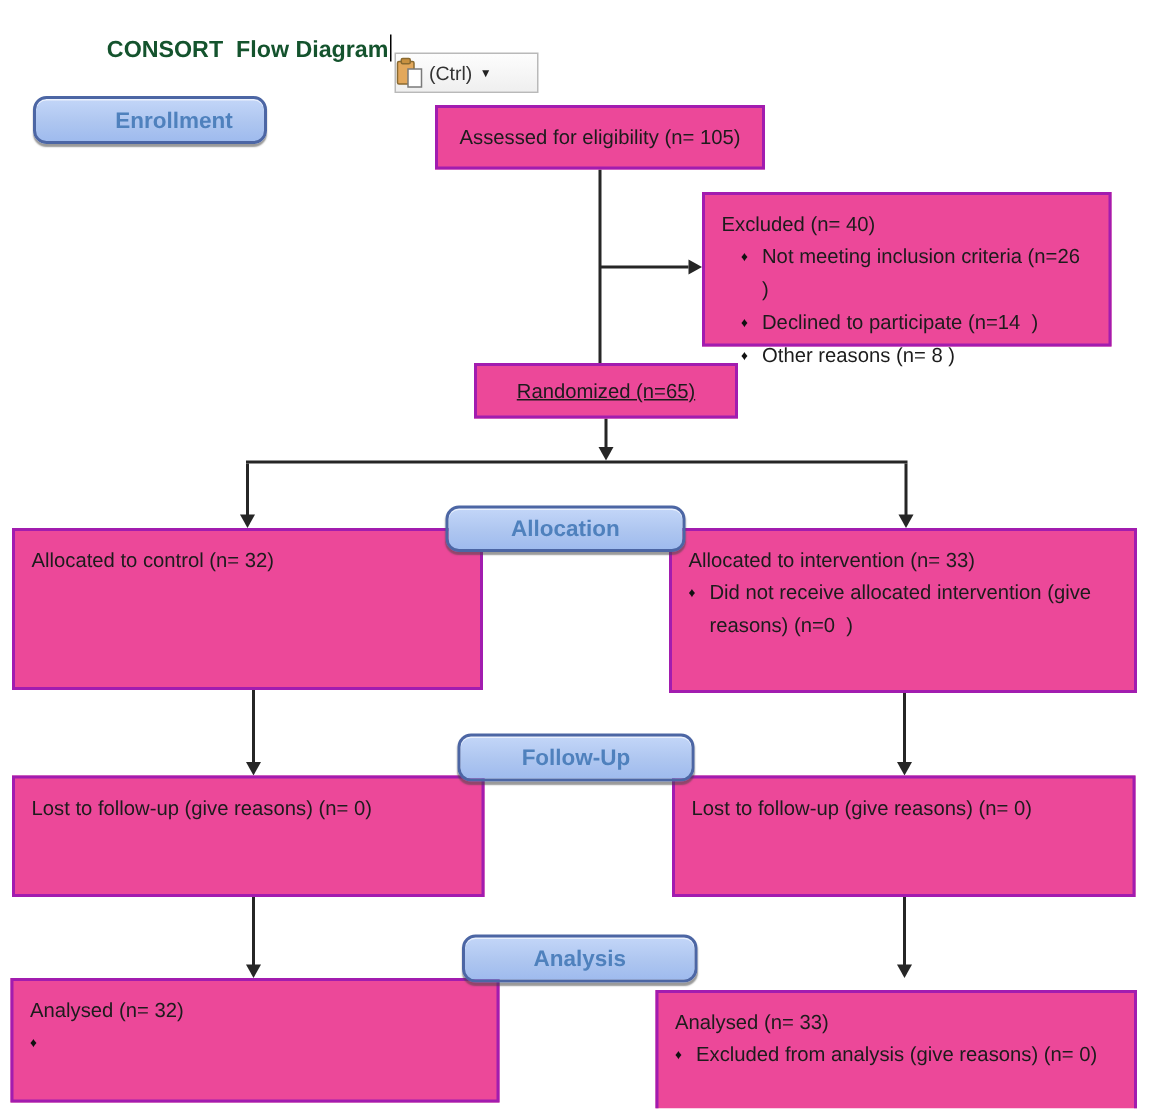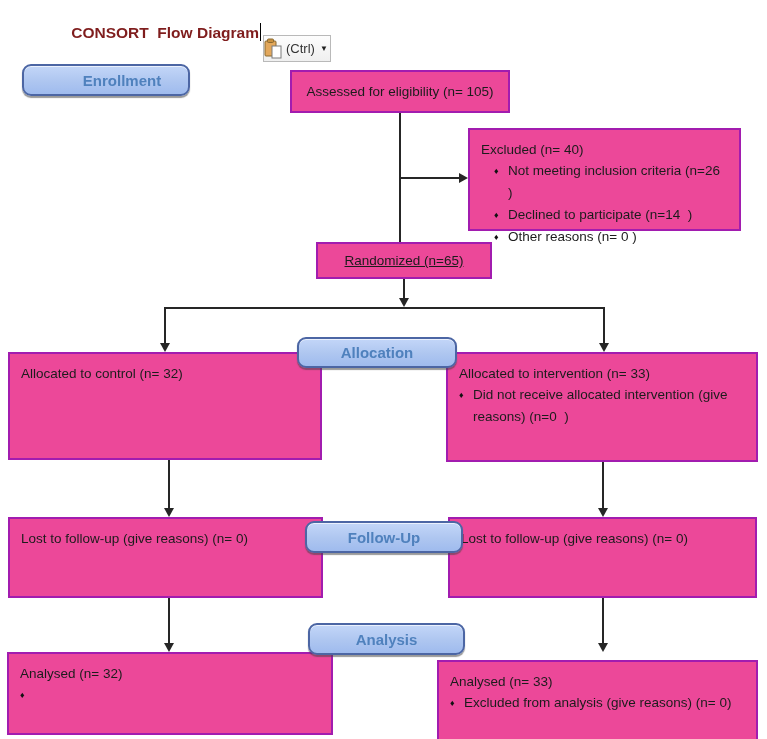--- a/index.html
+++ b/index.html
@@ -3,29 +3,29 @@
 <meta charset="utf-8">
 <style>
   html,body { margin:0; padding:0; background:#fff; }
   .canvas {
     position:relative; width:767px; height:739px; background:#fff;
     font-family:"Liberation Sans", sans-serif; overflow:hidden;
   }
   
   .doc-title {
     position:absolute; left:54px; top:5px;
-    font-size:15.5px; font-weight:bold; color:#7f1d1d; white-space:pre;
+    font-size:15.5px; font-weight:bold; color:#14532d; white-space:pre;
   }
   .cursor {
     display:inline-block; width:1.5px; height:18px; background:#000;
     margin-left:1px; vertical-align:-3px;
   }
   
   .paste-btn {
-    position:absolute; left:263px; top:35px; width:68px; height:27px;
+    position:absolute; left:263px; top:35px; width:96px; height:27px;
     background:linear-gradient(180deg,#fdfdfd,#efefef);
     border:1px solid #b9b9b9; display:flex; align-items:center;
     padding:0 0; box-sizing:border-box; gap:3px; cursor:pointer;
   }
   .paste-btn .label { font-size:13px; color:#333; }
   .paste-btn .caret { font-size:8px; color:#222; margin-left:2px; }
   
   .stage {
     position:absolute; z-index:6; display:flex; align-items:center; justify-content:center;
     background:linear-gradient(180deg,#c3d6f8 0%,#aec6f0 55%,#9fbbee 100%);
@@ -71,42 +71,42 @@
   <div class="paste-btn">
     <svg width="19" height="21" viewBox="0 0 19 21">
       <rect x="1" y="3" width="11" height="15" rx="1" fill="#e3a85c" stroke="#8a6a30" stroke-width="1"></rect>
       <rect x="3.5" y="1" width="6" height="3.5" rx="1" fill="#c99140" stroke="#8a6a30" stroke-width="1"></rect>
       <rect x="8" y="8" width="9" height="12" fill="#ffffff" stroke="#7a7a7a" stroke-width="1"></rect>
     </svg>
     <span class="label">(Ctrl)</span>
     <span class="caret">▼</span>
   </div>
 
-  <div class="stage" style="left:22px; top:64px; width:168px; height:32px;padding-left:32px;">Enrollment</div>
+  <div class="stage" style="left:22px; top:64px; width:156px; height:32px;padding-left:32px;">Enrollment</div>
   <div class="stage" style="left:297px; top:337px; width:160px; height:31px;">Allocation</div>
-  <div class="stage" style="left:305px; top:489px; width:158px; height:32px;margin-top:32px;">Follow-Up</div>
+  <div class="stage" style="left:305px; top:489px; width:158px; height:32px;">Follow-Up</div>
   <div class="stage" style="left:308px; top:623px; width:157px; height:32px;">Analysis</div>
 
   <div class="fbox center-box" style="left:290px; top:70px; width:220px; height:43px;">
     <span>Assessed for eligibility (n= 105)</span>
   </div>
 
   <div class="fbox pad-box" style="left:468px; top:128px; width:273px; height:103px;">
     <span class="bx-title">Excluded (n= 40)</span>
     <div class="li indent">
       <span class="bullet">♦</span>
       <span class="item-text">Not meeting inclusion criteria (n=26  )</span>
     </div>
     <div class="li indent">
       <span class="bullet">♦</span>
       <span class="item-text">Declined to participate (n=14  )</span>
     </div>
     <div class="li indent">
       <span class="bullet">♦</span>
-      <span class="item-text">Other reasons (n= 0 )</span>
+      <span class="item-text">Other reasons (n= 8 )</span>
     </div>
   </div>
 
   <div class="fbox center-box" style="left:316px; top:242px; width:176px; height:37px;text-decoration:underline;">
     <span>Randomized (n=65)</span>
   </div>
 
   <div class="fbox pad-box" style="left:8px; top:352px; width:314px; height:108px;">
     <span class="bx-title">Allocated to control (n= 32)</span>
   </div>

